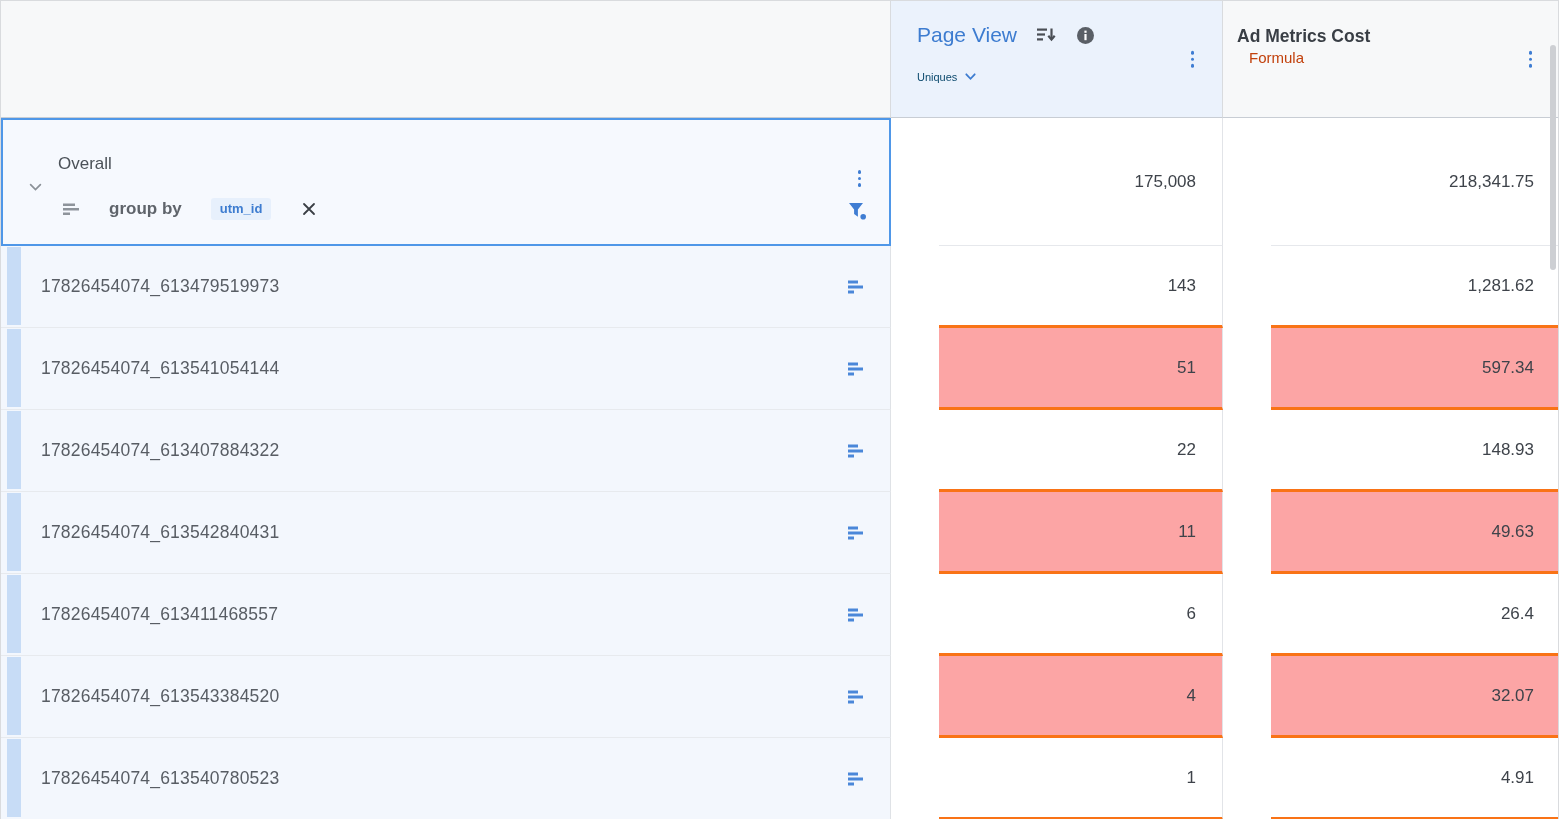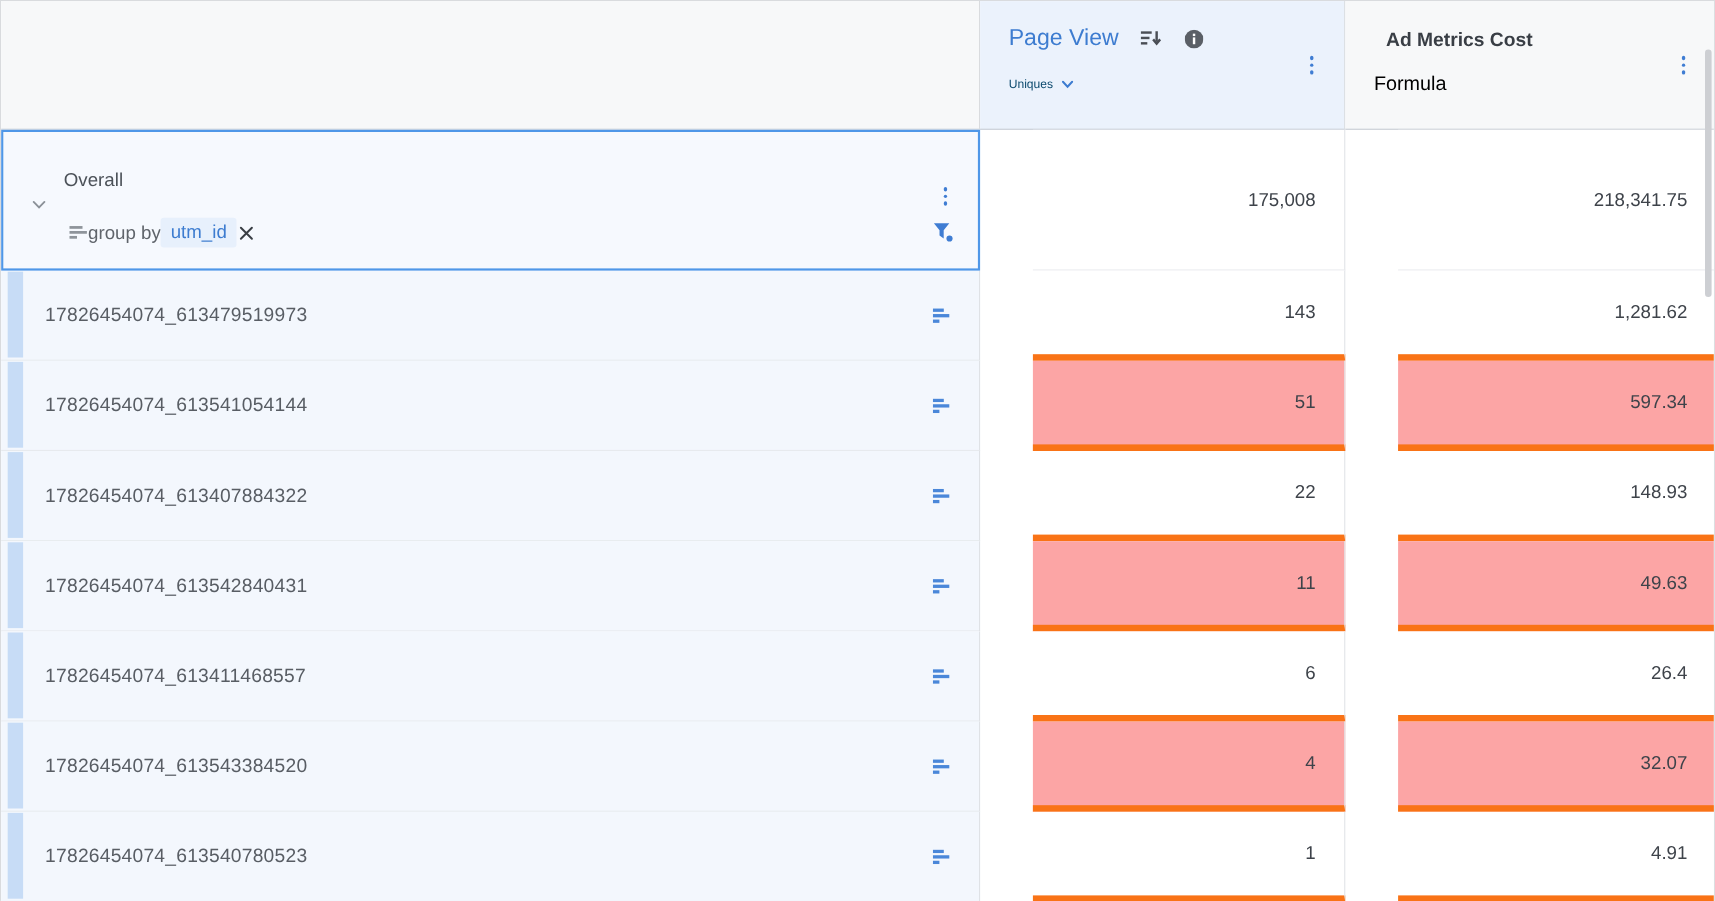--- a/index.html
+++ b/index.html
@@ -39,26 +39,26 @@
     position:absolute; left:26px; top:22px;
     display:flex; align-items:center; gap:20px;text-align:right;
   }
   .pv-title { font-size:21px; color:#3d7cd0; cursor:pointer; }
   .pv-sub-line {
     position:absolute; left:26px; top:70px;
     display:flex; align-items:center; gap:8px;
     font-size:11px; color:#0c4a6e; cursor:pointer;
   }
   .ad-title {
-    position:absolute; left:37px; top:25px;
+    position:absolute; left:14px; top:25px;
     font-size:17.5px; font-weight:bold; color:#393e45;
   }
   .ad-sub {
-    position:absolute; left:26px; top:65px;
-    font-size:18px; color:#000000;
+    position:absolute; left:26px; top:48px;
+    font-size:15px; color:#c2410c;
   }
   .kebab {
     position:absolute; right:24px; top:50%;
     transform:translateY(-50%);
     display:flex; flex-direction:column; gap:3px;
     padding:4px; cursor:pointer;
   }
   .kebab i { width:3.5px; height:3.5px; border-radius:50%; background:#3f7dd3; display:block; }
   .icon { display:inline-flex; align-items:center; cursor:pointer; }
 
@@ -68,26 +68,26 @@
     background:#f6f9fe;
     border:2px solid #4f97e8;
     z-index:3;
     text-align:right;
   }
   .overall-chevron { position:absolute; left:26px; top:58px; cursor:pointer; }
   .overall-label { position:absolute; left:55px; top:34px; font-size:17px; color:#4b5158; }
   .overall-kebab { top:46px; transform:none; }
   .overall-line2 {
     position:absolute; left:60px; top:78px;
-    display:flex; align-items:center; gap:0;
+    display:flex; align-items:center; gap:29px;font-weight:bold;
   }
   .groupby-text { font-size:17px; color:#5f646b; }
   .prop-chip {
     background:#e7f0fc; color:#3d7cd0;
-    font-size:17px; padding:3px 9px 4px; border-radius:3px;
+    font-size:13px; padding:3px 9px 4px; border-radius:3px;
     cursor:pointer;
   }
   .chip-close { display:inline-flex; padding:2px; cursor:pointer; }
   .filter-btn { position:absolute; right:22px; top:82px; cursor:pointer; display:inline-flex; }
 
   .val-cell {
     background:#fff;
     border-bottom:1px solid #e6e8ec;
     display:flex; align-items:center; justify-content:flex-end;
     padding-right:26px;
@@ -107,21 +107,21 @@
   .indicator {
     position:absolute; left:6px; top:1px; bottom:2px; width:14px;
     background:#c7dcf6;
   }
   .row-id {
     margin-left:40px;
     font-size:17.5px; color:#585d64;
     letter-spacing:0.2px;
   }
   .row-bars { position:absolute; right:26px; top:50%; transform:translateY(-50%); cursor:pointer; display:inline-flex; }
-  .rv { border-bottom:6px solid #f97316; }
+  .rv { border-bottom:3px solid #f97316; }
   .rv.alt { background:#fca5a5; }
 
   
   .scroll-thumb {
     position:absolute; right:2px; top:44px;
     width:6px; height:225px; border-radius:3px;
     background:#cdcfd3;
   }
 </style>
 </head>

